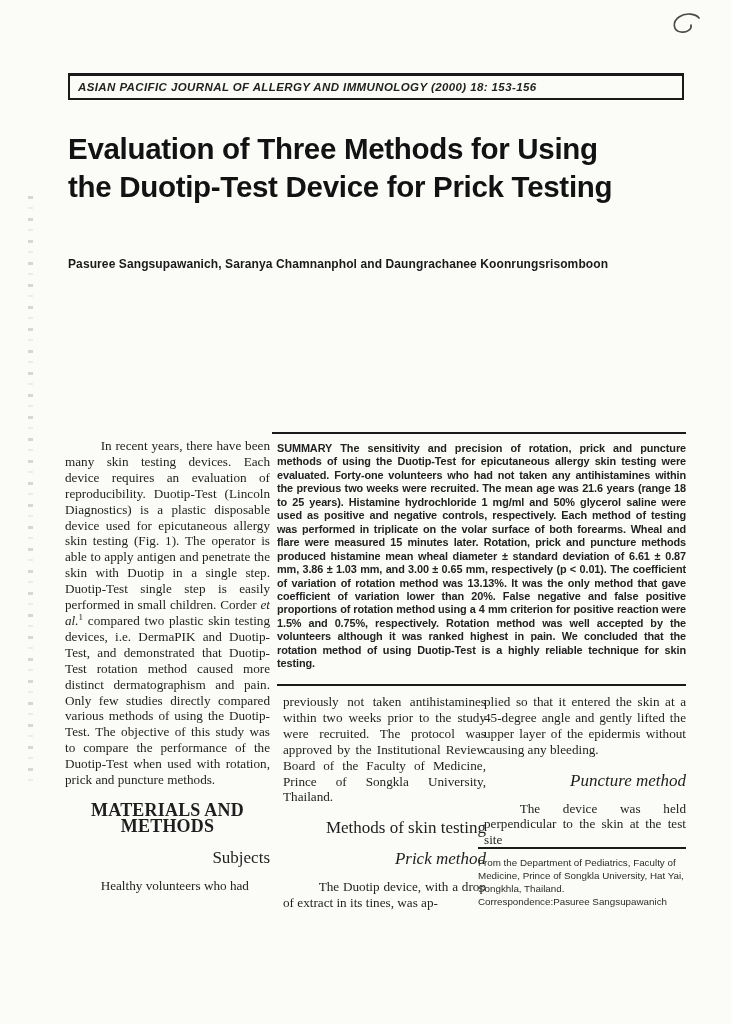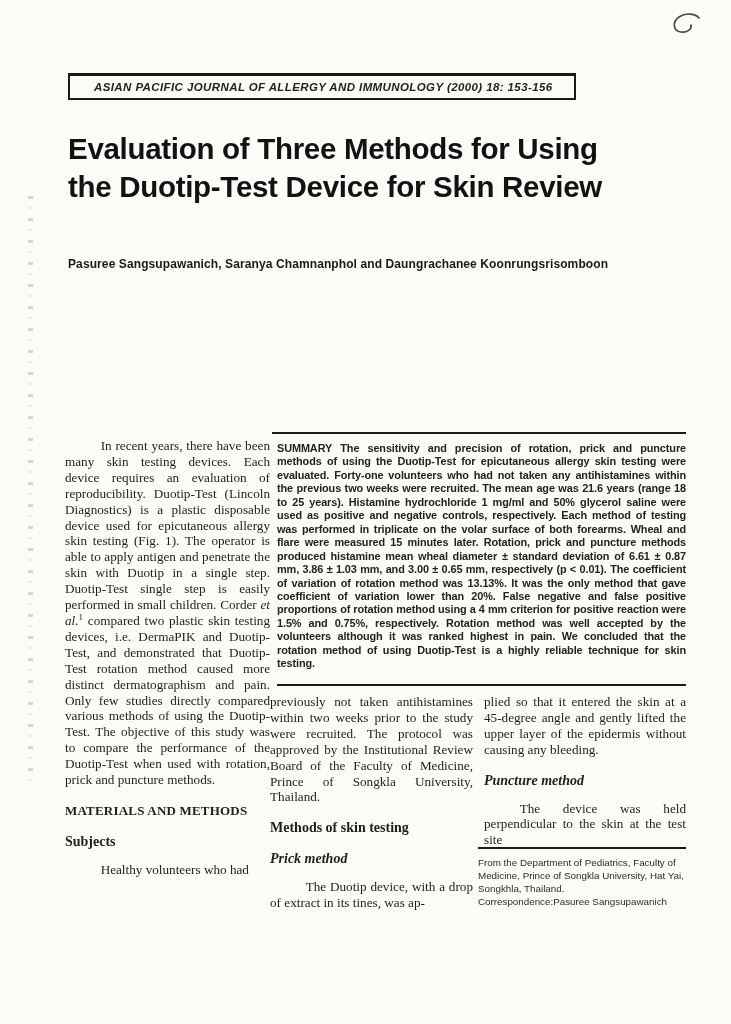--- a/index.html
+++ b/index.html
@@ -35,28 +35,28 @@
     top: 10px;
     width: 38px;
     height: 32px;
   }
 
   
   .journal-box {
     position: absolute;
     left: 68px;
     top: 73px;
-    width: 508px;
+    width: 616px;
     height: 27px;
     box-sizing: border-box;
     border: 2px solid #1a1a1a;
     border-top-width: 3px;
     display: flex;
     align-items: center;
-    padding-left: 24px;
+    padding-left: 8px;
     background: #fbfbf8;
   }
   .journal-box .jtext {
     font: italic 700 11.5px "Liberation Sans", sans-serif;
     letter-spacing: 0.4px;
     color: #222;
   }
 
   
   .title {
@@ -79,36 +79,37 @@
   }
 
   
   .serif-col {
     position: absolute;
     font: 400 13.2px/15.9px "Liberation Serif", serif;
     text-align: justify;
     color: #1e1e1e;
   }
   .left-col  { left: 65px;  top: 438px; width: 205px; }
-  .mid-col   { left: 270px; top: 694px; width: 203px; }
+  .mid-col   { left: 283px; top: 694px; width: 203px; }
   .right-col { left: 484px; top: 694px; width: 202px; }
 
   .indent { text-indent: 2.7em; }
   .sec-heading {
     margin-top: 15px;
     font-weight: 700;
-    font-size: 13px;
+    text-align: center;
+    font-size: 18px;
     letter-spacing: 0.2px;
     text-indent: 0;
   }
   .sub-heading {
     margin-top: 15px;
-    font-weight: 700;
-    font-size: 14px;
-    text-align: left;
+    font-weight: 400;
+    font-size: 17px;
+    text-align: right;
     text-indent: 0;
   }
   .sub-heading.italic { font-style: italic; }
   .para-gap { margin-top: 12px; }
   sup { font-size: 9px; line-height: 0; }
 
   
   .rule {
     position: absolute;
     background: #1a1a1a;
@@ -150,21 +151,21 @@
   <svg class="handwritten-mark" viewBox="0 0 38 32">
     <path d="M33 8 C30 4, 20 2, 13 7 C6 12, 7 21, 15 22 C21 23, 26 19, 25 15" fill="none" stroke="#4a4a4a" stroke-width="1.7" stroke-linecap="round"></path>
   </svg>
 
   <div class="journal-box">
     <span class="jtext">ASIAN PACIFIC JOURNAL OF ALLERGY AND IMMUNOLOGY (2000) 18: 153-156</span>
   </div>
 
   <div class="title">
     <div>Evaluation of Three Methods for Using</div>
-    <div>the Duotip-Test Device for Skin Review</div>
+    <div>the Duotip-Test Device for Prick Testing</div>
   </div>
 
   <div class="authors">Pasuree  Sangsupawanich, Saranya  Chamnanphol and Daungrachanee  Koonrungsrisomboon</div>
 
   <div class="serif-col left-col">
     <p class="indent" style="margin:0"><span>In recent years, there have been many skin testing devices. Each device requires an evaluation of reproducibility. Duotip-Test (Lincoln Diagnostics) is a plastic disposable device used for epicutaneous allergy skin testing (Fig. 1). The operator is able to apply antigen and penetrate the skin with Duotip in a single step. Duotip-Test single step is easily performed in small children. Corder </span><i>et al.</i><sup>1</sup><span> compared two plastic skin testing devices, i.e. DermaPIK and Duotip-Test, and demonstrated that Duotip-Test rotation method caused more distinct dermatographism and pain. Only few studies directly compared various methods of using the Duotip-Test. The objective of this study was to compare the performance of the Duotip-Test when used with rotation, prick and puncture methods.</span></p>
     <p class="sec-heading" style="margin-bottom:0">MATERIALS AND METHODS</p>
     <p class="sub-heading" style="margin-bottom:0">Subjects</p>
     <p class="indent para-gap" style="margin-bottom:10px">Healthy volunteers who had</p>
   </div>

